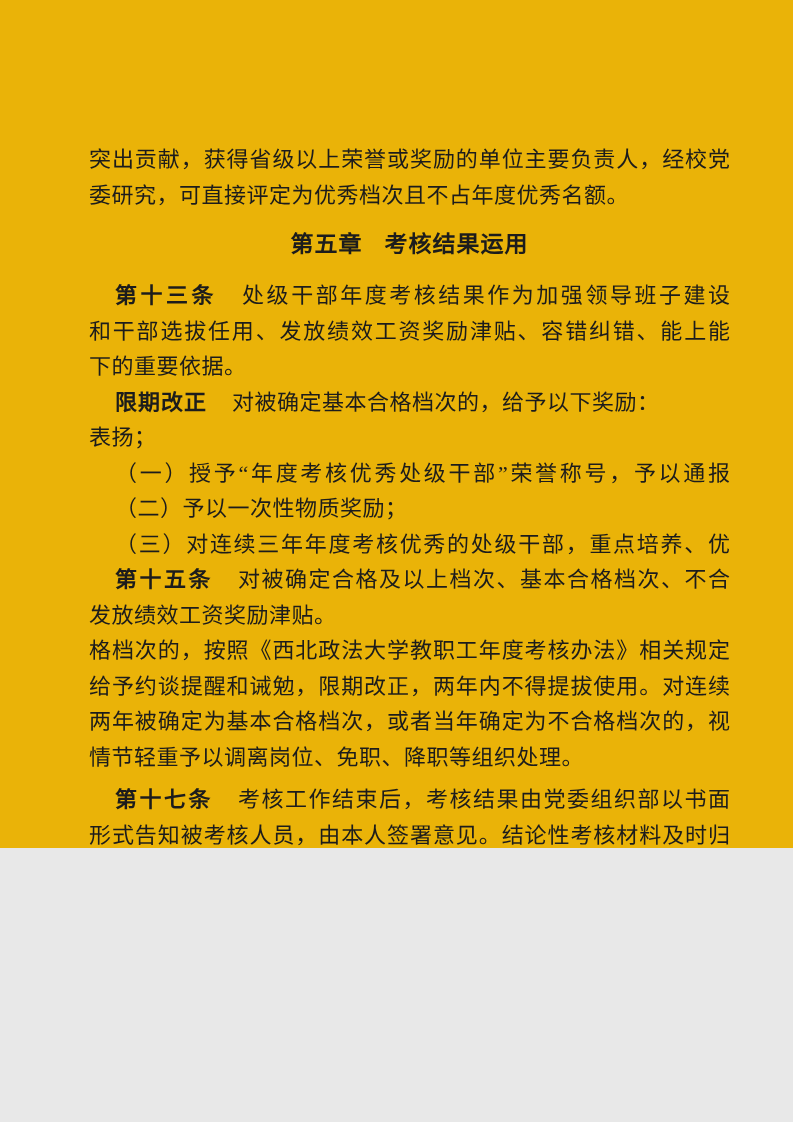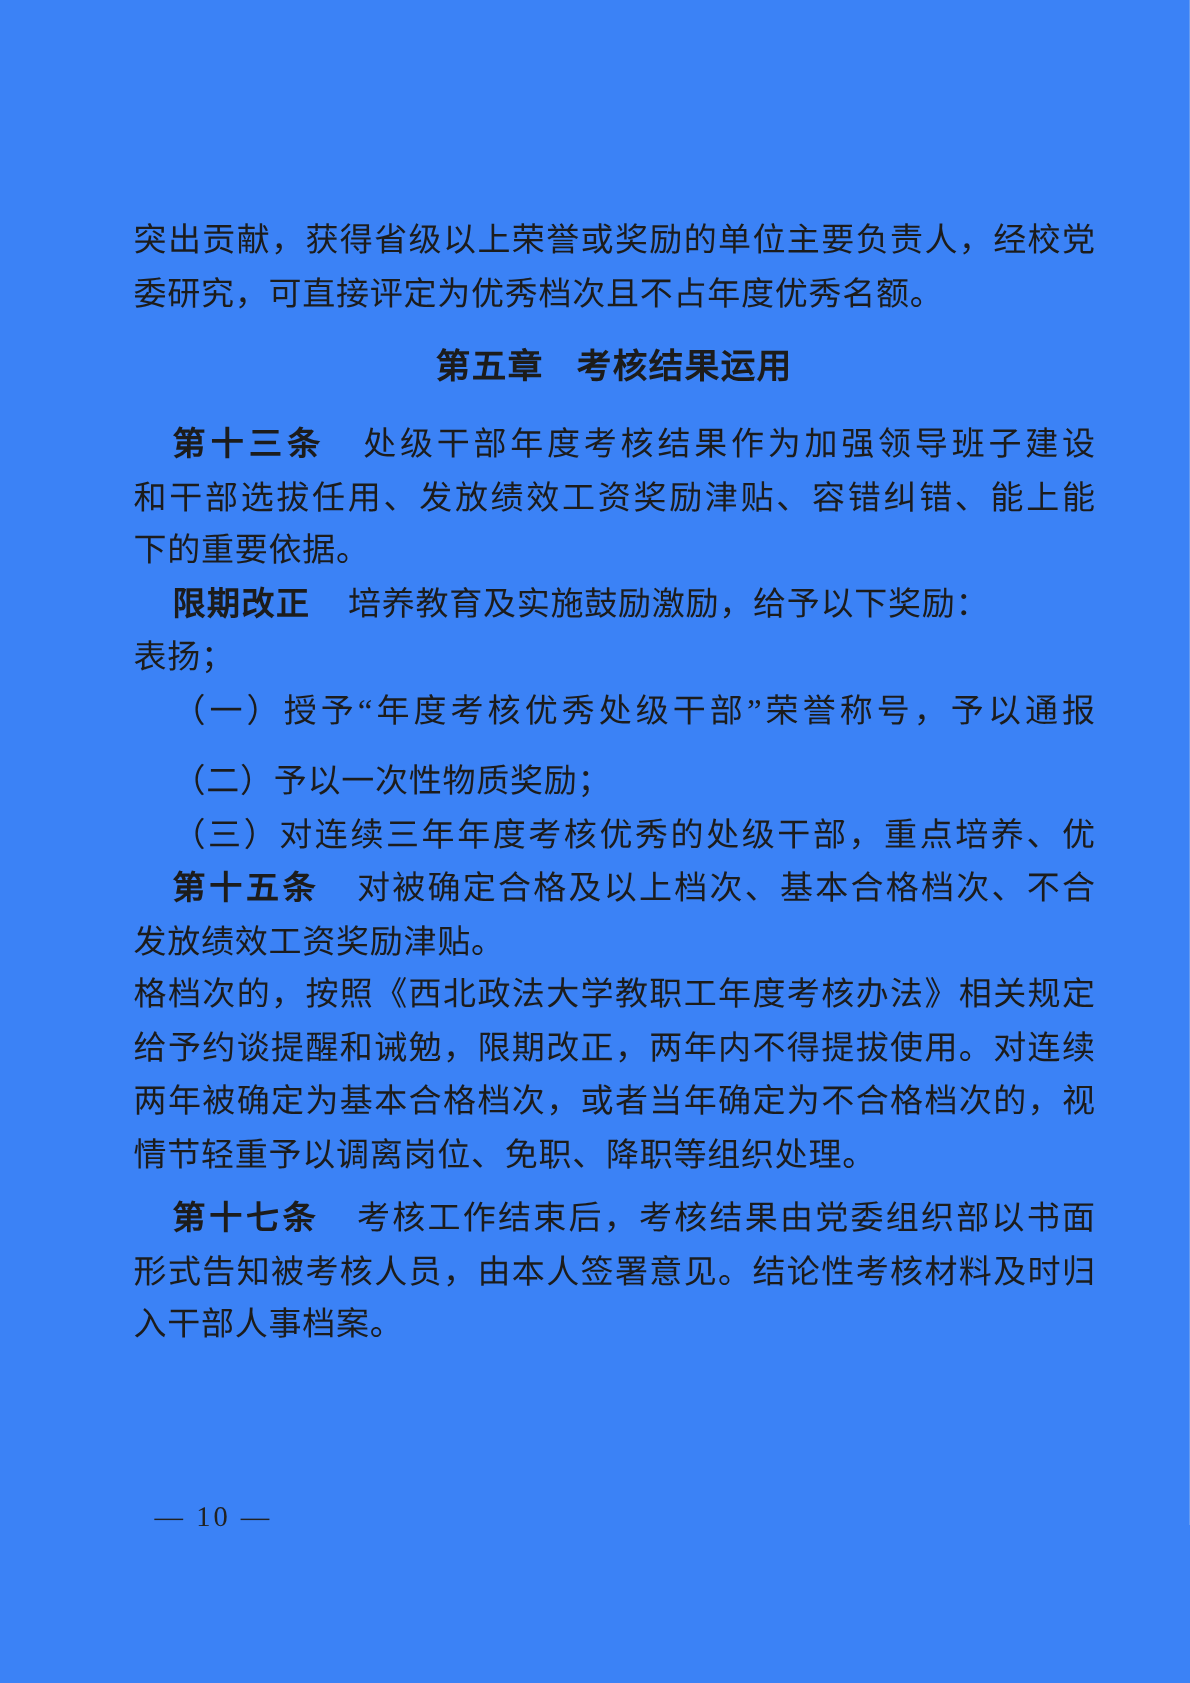--- a/index.html
+++ b/index.html
@@ -3,22 +3,22 @@
 <meta charset="utf-8">
 <style>
   html, body { margin: 0; padding: 0; }
   body {
     width: 793px; height: 1122px;
     background: #e8e8e8;
     font-family: "Liberation Serif", serif;
   }
   .page {
     position: relative;
-    width: 793px; height: 1122px;
-    background: #3b82f6;
+    width: 793px; height: 848px;
+    background: #eab308;
     color: #1c1c1c;
     overflow: hidden;
   }
   .content {
     position: absolute;
     left: 89px; top: 142px;
     width: 641px;
   }
   .ln {
     margin: 0; padding: 0;
@@ -28,21 +28,21 @@
     white-space: nowrap;
     letter-spacing: 0.5px;
   }
   .ln.j {
     white-space: normal;
     text-align: justify;
     text-align-last: justify;
     letter-spacing: 0;
   }
   .in { text-indent: 26px; }
-  .mt12 { margin-top: 12px; }
+  .mt12 { }
   .mt7 { margin-top: 7px; }
   .term {
     font-family: "Liberation Sans", sans-serif;
     font-weight: bold;
     margin-right: 25px;
     letter-spacing: 1px;
   }
   .heading {
     margin: 13px 0 16px 0;
     font-family: "Liberation Sans", sans-serif;
@@ -75,21 +75,21 @@
       <span class="chapter">第五章</span><span>考核结果运用</span>
     </h2>
 
     <p class="ln j in">
       <span class="term">第十三条</span><span>处级干部年度考核结果作为加强领导班子建设</span>
     </p>
     <p class="ln j">和干部选拔任用、发放绩效工资奖励津贴、容错纠错、能上能</p>
     <p class="ln">下的重要依据。</p>
 
     <p class="ln in">
-      <span class="term">限期改正</span><span>培养教育及实施鼓励激励，给予以下奖励：</span>
+      <span class="term">限期改正</span><span>对被确定基本合格档次的，给予以下奖励：</span>
     </p>
     <p class="ln">表扬；</p>
     <p class="ln j in">（一）授予“年度考核优秀处级干部”荣誉称号，予以通报</p>
     <p class="ln in mt12">（二）予以一次性物质奖励；</p>
     <p class="ln j in">（三）对连续三年年度考核优秀的处级干部，重点培养、优</p>
 
     <p class="ln j in">
       <span class="term">第十五条</span><span>对被确定合格及以上档次、基本合格档次、不合</span>
     </p>
     <p class="ln">发放绩效工资奖励津贴。</p>

